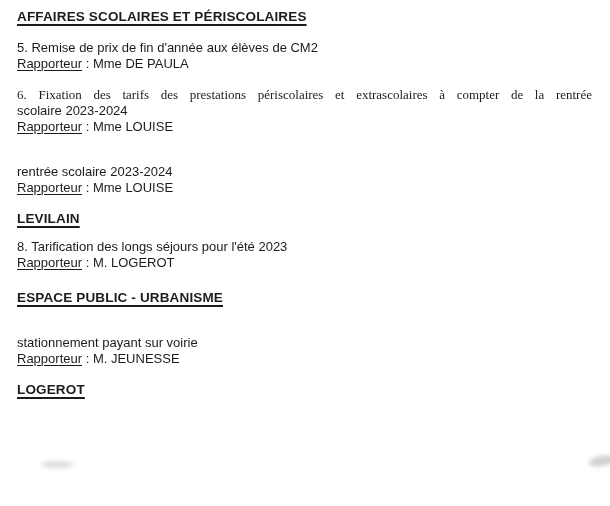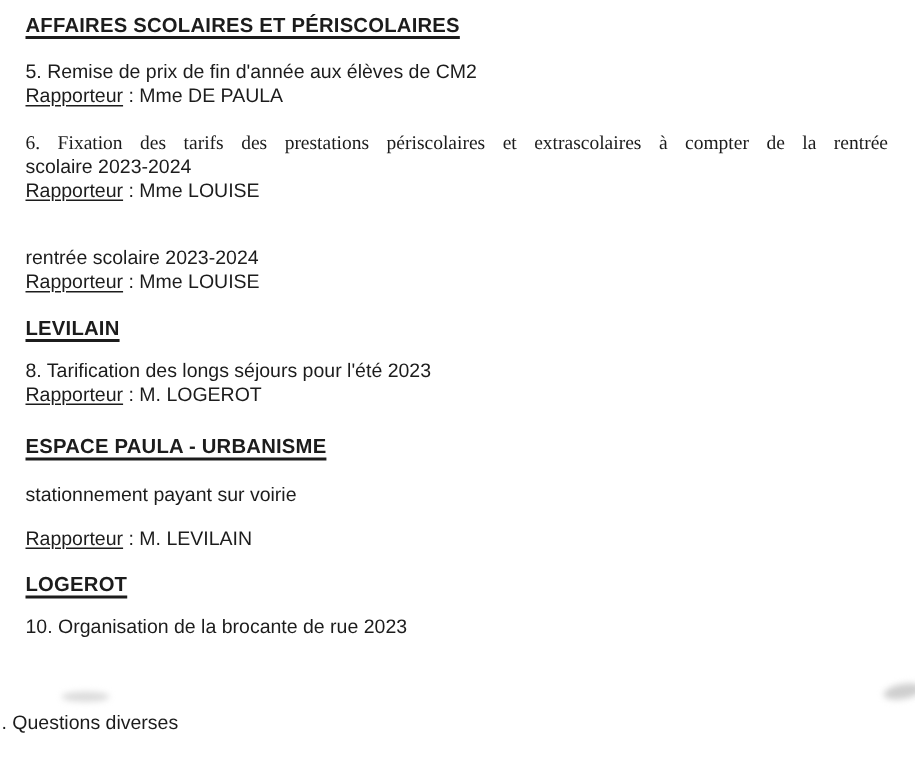--- a/index.html
+++ b/index.html
@@ -54,27 +54,25 @@
   <div class="ln" style="top:119px"><span class="rl">Rapporteur</span><span> : Mme LOUISE</span></div>
 
   <div class="ln" style="top:164px">rentrée scolaire 2023-2024</div>
   <div class="ln" style="top:180px"><span class="rl">Rapporteur</span><span> : Mme LOUISE</span></div>
 
   <div class="hd" style="top:211px">LEVILAIN</div>
 
   <div class="ln" style="top:239px">8. Tarification des longs séjours pour l'été 2023</div>
   <div class="ln" style="top:255px"><span class="rl">Rapporteur</span><span> : M. LOGEROT</span></div>
 
-  <div class="hd" style="top:290px">ESPACE PAULA - URBANISME</div>
+  <div class="hd" style="top:290px">ESPACE PUBLIC - URBANISME</div>
 
-  <div class="ln" style="top:322px">stationnement payant sur voirie</div>
-  <div class="ln" style="top:351px"><span class="rl">Rapporteur</span><span> : M. LEVILAIN</span></div>
+  <div class="ln" style="top:335px">stationnement payant sur voirie</div>
+  <div class="ln" style="top:351px"><span class="rl">Rapporteur</span><span> : M. JEUNESSE</span></div>
 
   <div class="hd" style="top:382px">LOGEROT</div>
 
-  <div class="ln" style="top:410px">10. Organisation de la brocante de rue 2023</div>
 
   <div class="smudge-a"></div>
   <div class="smudge-b"></div>
 
-  <div class="footer-line" style="top:474px">. Questions diverses</div>
 
 </div>
 
 </body></html>

